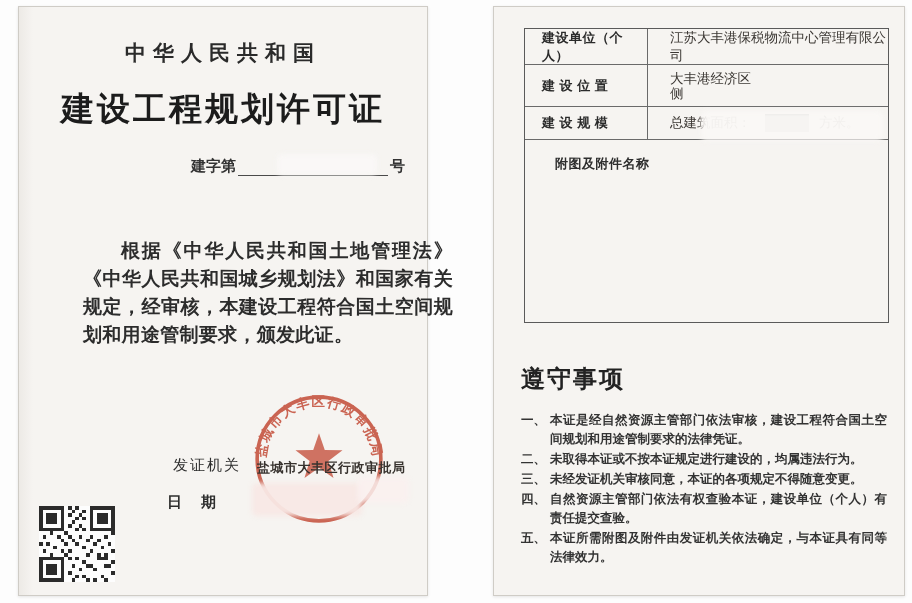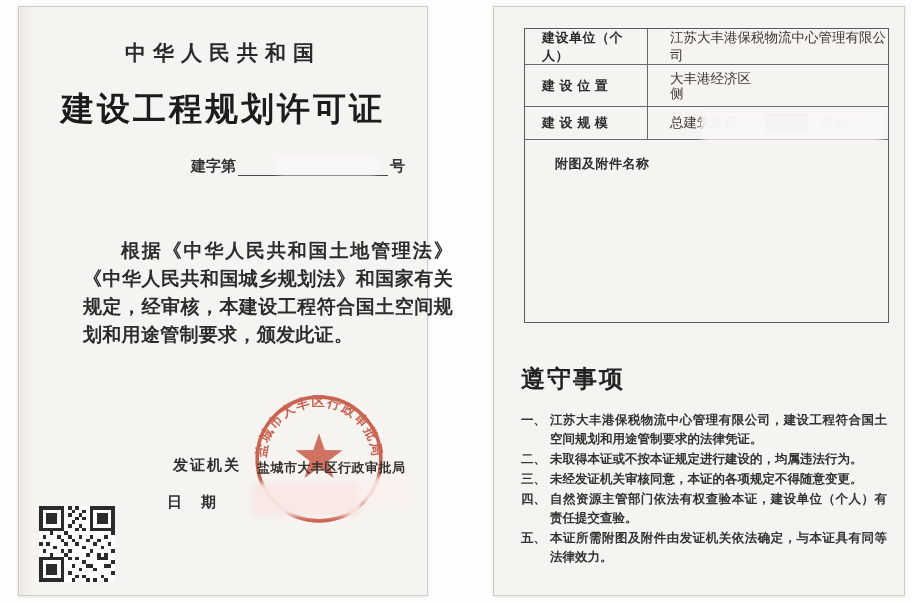--- a/index.html
+++ b/index.html
@@ -20,21 +20,21 @@
   .doc-title { position:absolute; top:80px; left:0; width:100%; text-align:center;
                font-size:33px; font-weight:700; letter-spacing:3px; color:#1c1c1c; }
   .permit-line { position:absolute; top:150px; left:172px; display:flex; align-items:flex-end;
                  font-size:15px; font-weight:600; color:#333; }
   .permit-rule { display:inline-block; width:150px; border-bottom:1.5px solid #4a4a4a;
                  height:17px; margin:0 2px; }
   .body-par { position:absolute; top:230px; left:30px; width:370px;
               font-size:19px; font-weight:700; line-height:28px; letter-spacing:.3px;
               text-indent:2em; color:#2c2c2c; text-align:justify;margin-left:34px; }
   .issuer-row { position:absolute; top:449px; left:154px; z-index:3;
-                font-size:15px; font-weight:700; letter-spacing:2px; }
+                font-size:15px; font-weight:400; letter-spacing:2px; }
   .issuer-val { position:absolute; top:452px; left:238px; z-index:3;
                 font-family:"Liberation Serif", serif; font-size:13px; font-weight:600;
                 letter-spacing:.5px; color:#37322e; }
   .date-row { position:absolute; top:486px; left:148px; z-index:3;
               font-size:15px; font-weight:700; letter-spacing:2px; }
   .seal { position:absolute; left:233px; top:385px; width:134px; height:134px;
           z-index:1; opacity:.92; }
   .qr { position:absolute; left:20px; top:499px; width:76px; height:76px; z-index:2; }
 
   
@@ -217,21 +217,21 @@
       </div>
     </div>
 
     <div class="patch loc"></div>
 
     <div class="notes-heading">遵守事项</div>
 
     <div class="notes">
       <div class="note-item">
         <span class="note-num">一、</span>
-        <span class="note-text">江苏大丰港保税物流中心管理有限公司，建设工程符合国土空间规划和用途管制要求的法律凭证。</span>
+        <span class="note-text">本证是经自然资源主管部门依法审核，建设工程符合国土空间规划和用途管制要求的法律凭证。</span>
       </div>
       <div class="note-item">
         <span class="note-num">二、</span>
         <span class="note-text">未取得本证或不按本证规定进行建设的，均属违法行为。</span>
       </div>
       <div class="note-item">
         <span class="note-num">三、</span>
         <span class="note-text">未经发证机关审核同意，本证的各项规定不得随意变更。</span>
       </div>
       <div class="note-item">

